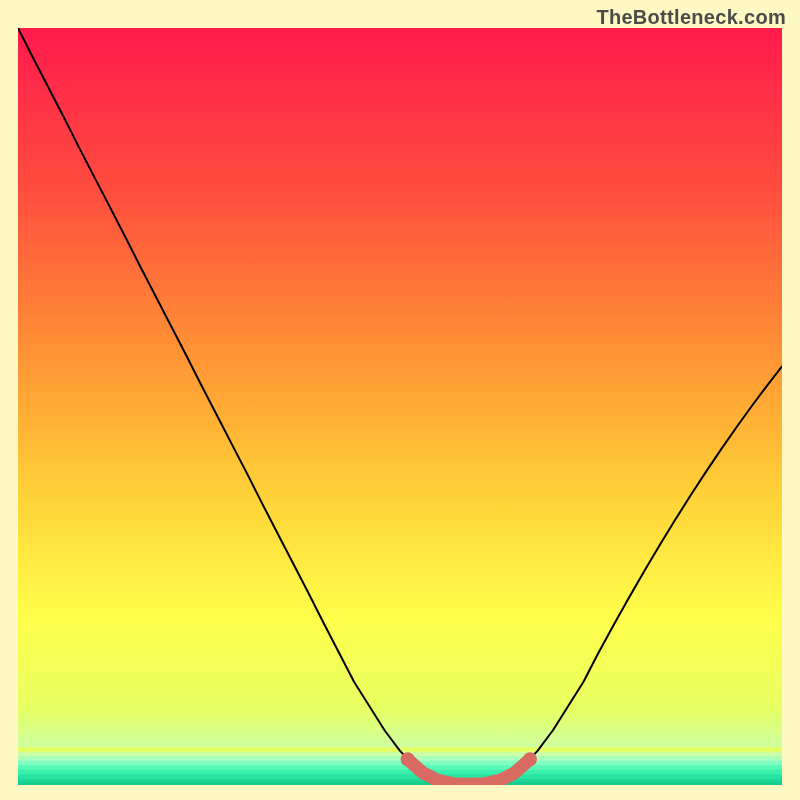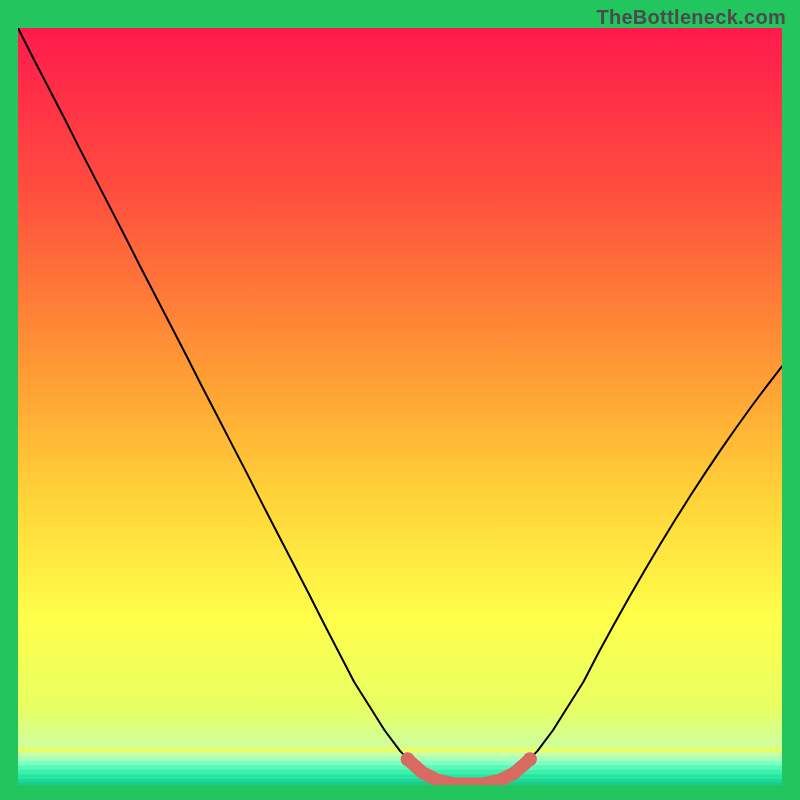--- a/index.html
+++ b/index.html
@@ -8,21 +8,21 @@
     width: 800px;
     height: 800px;
     background: #000000;
     font-family: Arial, Helvetica, sans-serif;
     overflow: hidden;
   }
   .frame {
     position: relative;
     width: 800px;
     height: 800px;
-    background: #22c55e;
+    background: #fef9c3;
   }
   .watermark {
     position: absolute;
     top: 6px;
     right: 14px;
     color: #4b4b4b;
     font-size: 20px;
     font-weight: bold;
     letter-spacing: 0.3px;
     z-index: 20;

